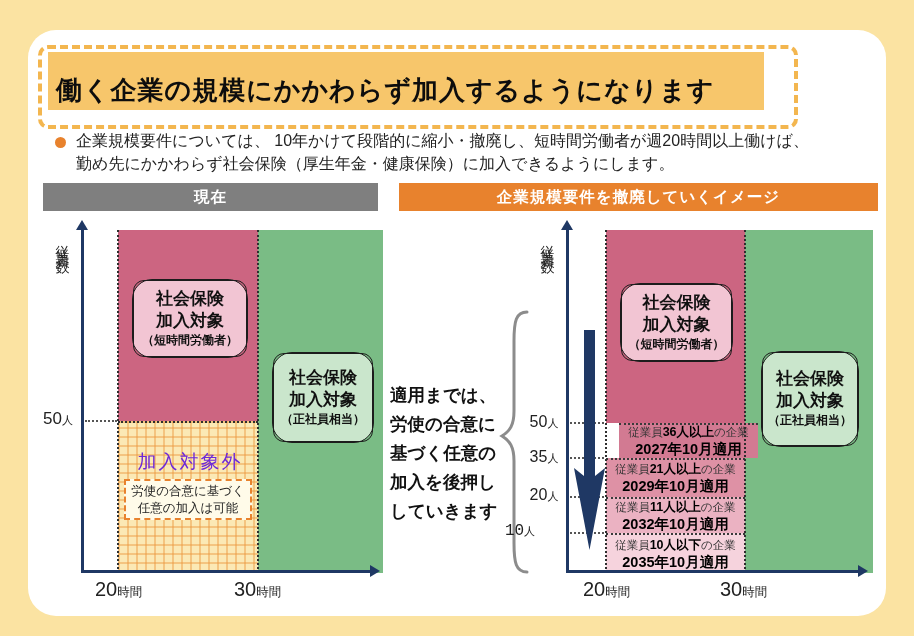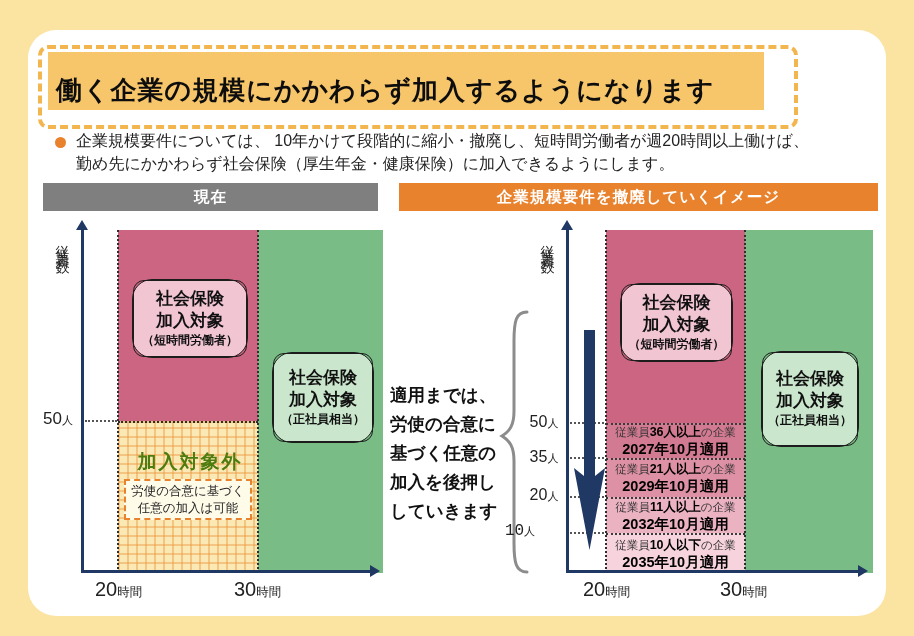--- a/index.html
+++ b/index.html
@@ -40,21 +40,21 @@
 
   
   .dbox{position:absolute;border:1.6px solid #1c1c1c;border-radius:20px;padding:0;box-sizing:border-box;font-family:Liberation Mono, monospace;}
   .dbox .inner{width:100%;height:100%;border:1.6px solid #1c1c1c;border-radius:11px;box-sizing:border-box;
      display:flex;flex-direction:column;align-items:center;justify-content:center;}
   .dbox.pink{background:#F2C5D3;}
   .dbox.green{background:#CAE6CC;}
   .bl{font-weight:bold;font-size:17px;line-height:22px;color:#111;white-space:nowrap;}
   .bs{font-weight:bold;font-size:12px;line-height:16px;color:#111;white-space:nowrap;}
 
-  .excluded{position:absolute;left:118px;top:449px;width:144px;text-align:center;font-size:19px;font-weight:bold;color:#4d7c0f;letter-spacing:2px;}
+  .excluded{position:absolute;left:118px;top:449px;width:144px;text-align:center;font-size:19px;font-weight:normal;color:#6d28d9;letter-spacing:2px;}
   .note-box{position:absolute;left:124px;top:479px;width:128px;height:41px;background:#FFFBE9;border:2px dashed #E8822D;box-sizing:border-box;
      text-align:center;font-size:12.5px;line-height:17px;color:#222;padding-top:2px;}
 
   .ticklab{position:absolute;text-align:center;color:#222;white-space:nowrap;}
   .ticklab .n{font-size:16px;}
   .ticklab .u{font-size:11px;}
   .ticklab-big .n{font-size:17px;}
   .xlab{position:absolute;color:#222;white-space:nowrap;}
   .xlab .n{font-size:20px;}
   .xlab .u{font-size:12.5px;}
@@ -139,21 +139,21 @@
   </div>
   <div class="brace">
     <svg width="30" height="266" viewBox="0 0 30 266">
       <path d="M28 3 C 17 3 15 12 15 32 L15 102 C15 116 11 122 3 127 C11 132 15 138 15 152 L15 234 C15 254 17 263 28 263" fill="none" stroke="#8C8C8C" stroke-width="3" stroke-linecap="round"></path>
     </svg>
   </div>
 
   <div class="region" style="left:606px;top:230px;width:139px;height:193px;background:#CC6581;"></div>
   <div class="region" style="left:745px;top:230px;width:128px;height:343px;background:#7ABC85;"></div>
 
-  <div class="band" style="top:423px;height:35px;background:#D27A92;">
+  <div class="band" style="top:423px;height:35px;background:#D27A92;margin-left:13px;">
     <div class="b1"><span>従業員</span><b>36人以上</b><span>の企業</span></div>
     <div class="b2">2027年10月適用</div>
   </div>
   <div class="band" style="top:458px;height:39px;background:#DE91A5;">
     <div class="b1"><span>従業員</span><b>21人以上</b><span>の企業</span></div>
     <div class="b2">2029年10月適用</div>
   </div>
   <div class="band" style="top:497px;height:36px;background:#EBB2C2;">
     <div class="b1"><span>従業員</span><b>11人以上</b><span>の企業</span></div>
     <div class="b2">2032年10月適用</div>

